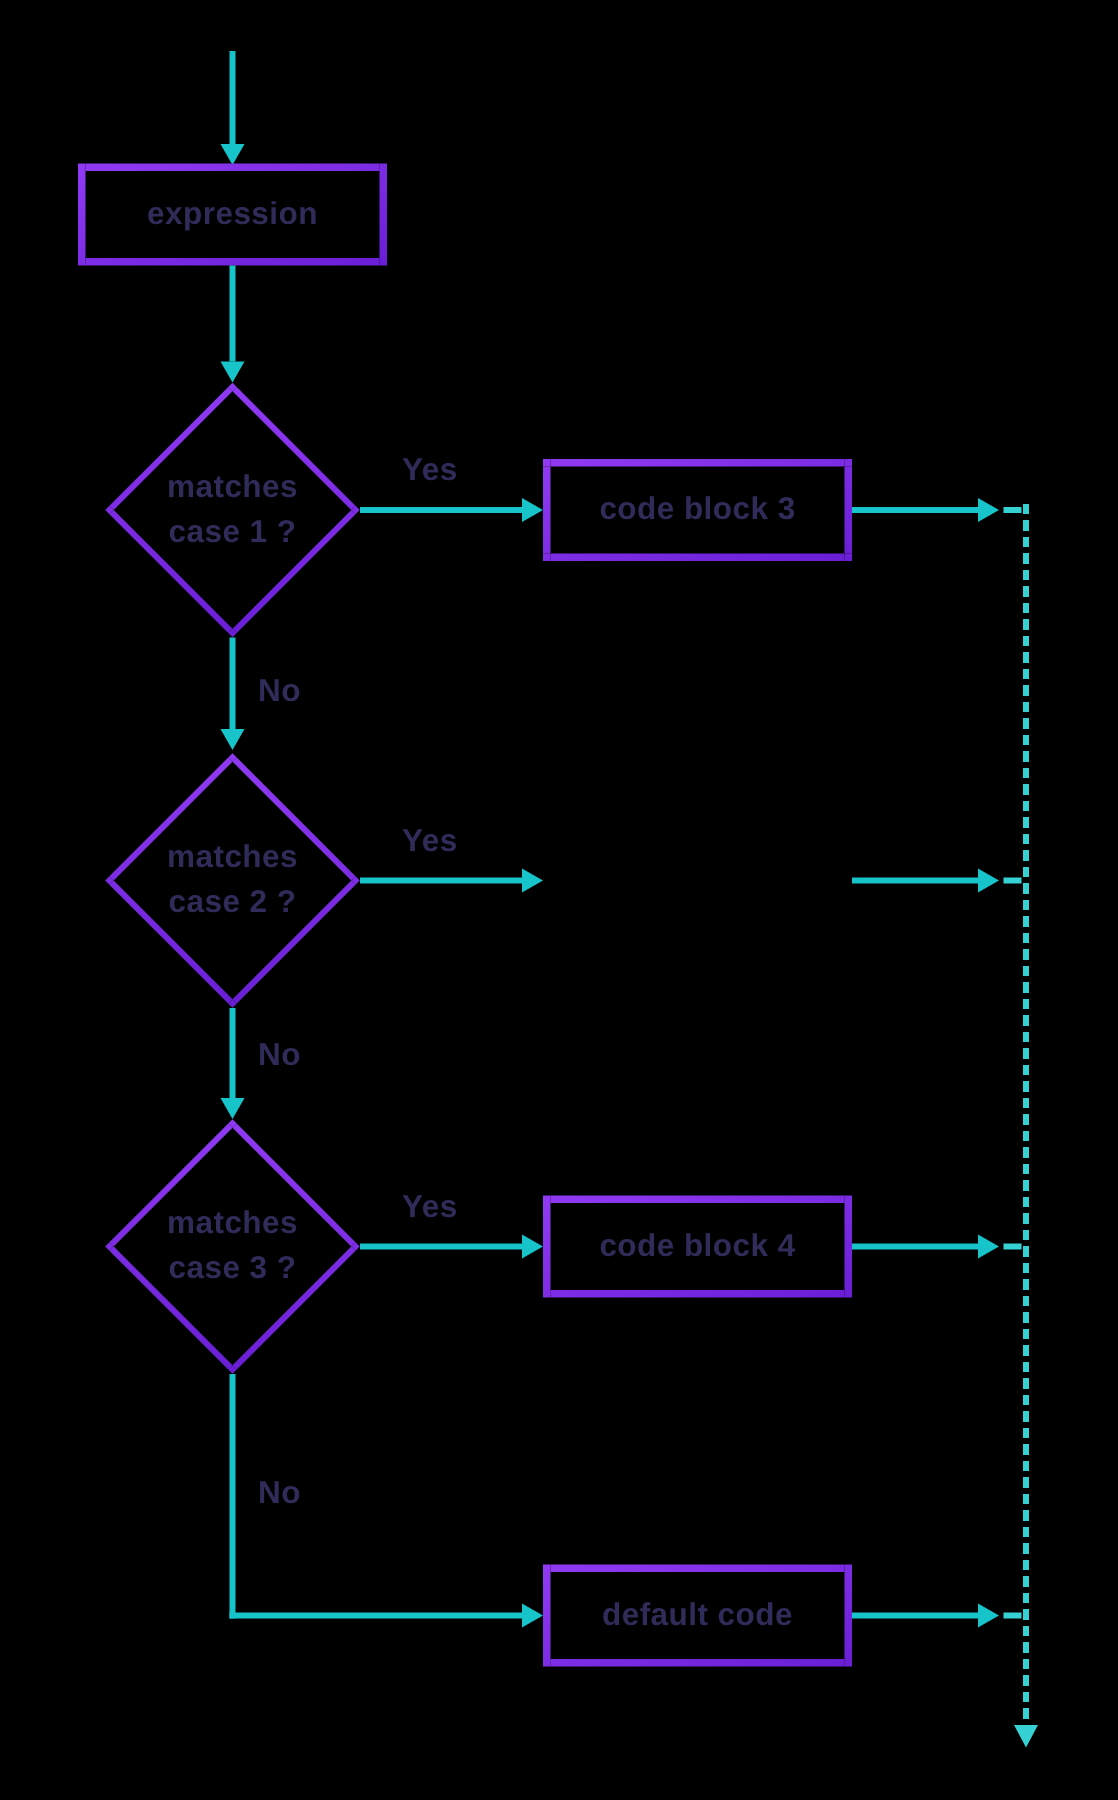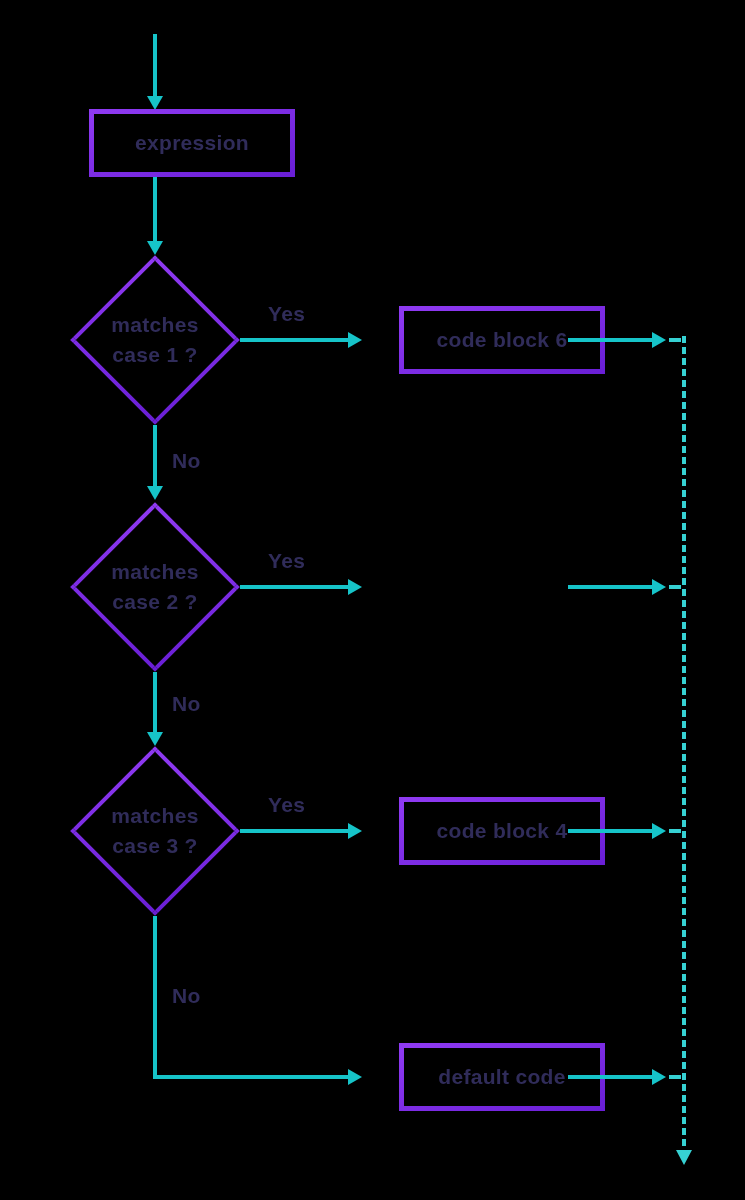--- a/index.html
+++ b/index.html
@@ -45,21 +45,21 @@
     border-bottom: 8px solid transparent;
     border-left: 14px solid var(--arrow-teal);
   }
 
   
   .rect-node {
     position: absolute;
     width: 206px; height: 68px;
     border: 5px solid;
     border-image: linear-gradient(160deg, var(--purple-light), var(--purple-dark)) 1;
-    display: flex; align-items: center; justify-content: center; margin-left: 37px;
+    display: flex; align-items: center; justify-content: center;
   }
   .diamond {
     position: absolute;
     width: 120px; height: 120px;
     border: 4px solid;
     border-image: linear-gradient(135deg, var(--purple-light), var(--purple-dark)) 1;
     transform: rotate(45deg);
   }
   .node-label {
     color: var(--text-navy);
@@ -101,21 +101,21 @@
 
   <div class="diamond" style="left:95px; top:280px;"></div>
   <div class="diamond-label" style="left:75px; top:308px;">matches
 case 1 ?</div>
 
   <div class="edge-label yes-label" style="left:268px; top:302px;">Yes</div>
   <div class="hline" style="left:240px; top:338px; width:108px;"></div>
   <div class="arrow-right" style="left:348px; top:332px;"></div>
 
   <div class="rect-node" style="left:362px; top:306px;">
-    <span class="node-label">code block 6</span>
+    <span class="node-label">code block 3</span>
   </div>
 
   <div class="hline" style="left:568px; top:338px; width:84px;"></div>
   <div class="arrow-right" style="left:652px; top:332px;"></div>
   <div class="dash-stub" style="left:669px; top:338px; width:12px;"></div>
 
   <div class="vline" style="left:153px; top:425px; height:61px;"></div>
   <div class="arrow-down" style="left:147px; top:486px;"></div>
   <div class="edge-label" style="left:172px; top:449px;">No</div>
 

